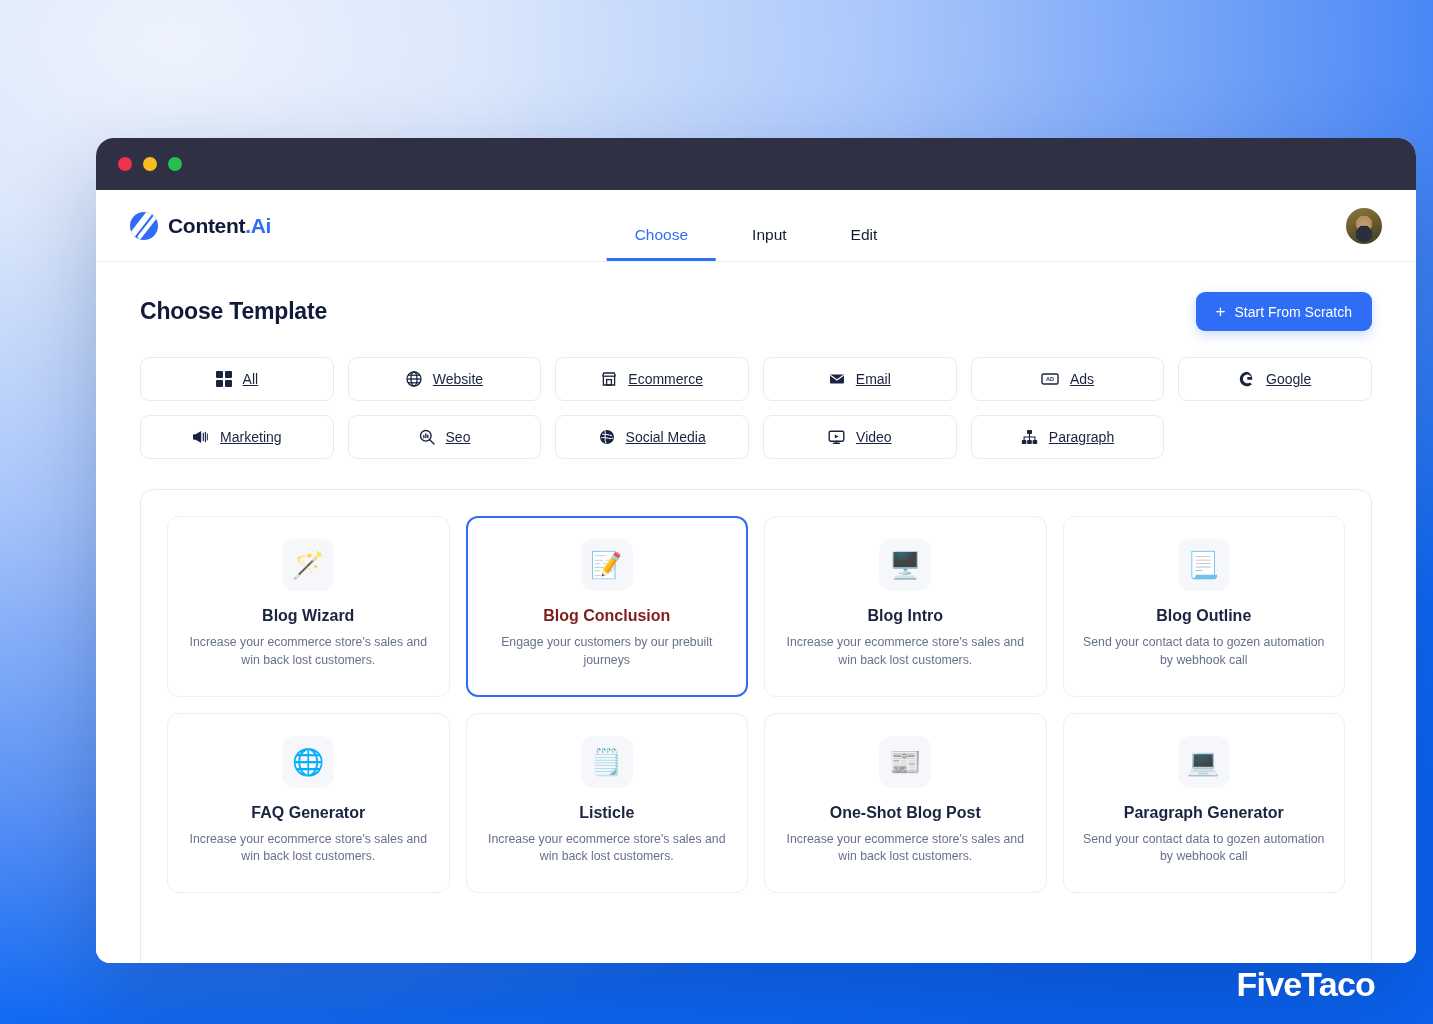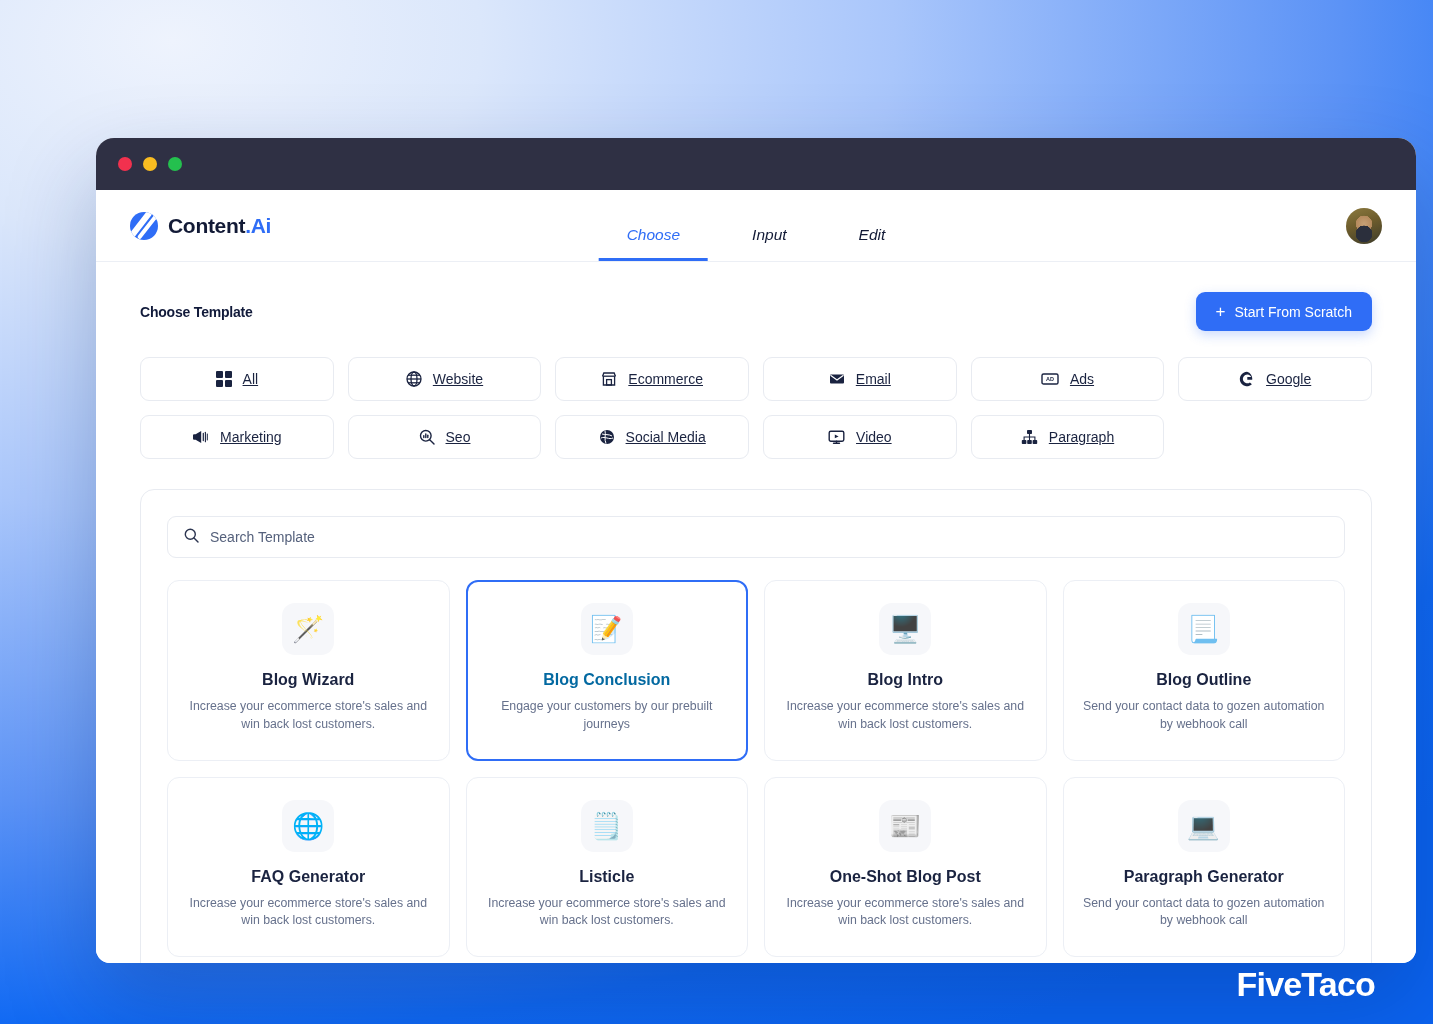--- a/index.html
+++ b/index.html
@@ -80,22 +80,21 @@
     font-size: 21px; font-weight: 700; letter-spacing: -0.3px; color: #121a36;
   }
   .brand-text .suffix { color: #2f6df6; }
 
   .tabs {
     position: absolute;
     left: 50%;
     transform: translateX(-50%);
     bottom: 0;
     display: flex;
-    gap: 16px;
-    font-style: italic;
+    gap: 8px;
   }
   .tab {
     font-size: 15.5px;
     color: #121a36;
     padding: 0 28px 16px 28px;
     cursor: pointer;
     border-bottom: 3px solid transparent;
     line-height: 1;
   }
   .tab.active { color: #2f6df6; border-bottom-color: #2f6df6; font-weight: 500; }
@@ -120,21 +119,21 @@
     background: #fff;
   }
 
   .page-head {
     display: flex;
     align-items: center;
     justify-content: space-between;
     margin-bottom: 26px;
   }
   .page-title {
-    font-size: 14px; font-weight: 700; color: #111a3a; letter-spacing: -0.2px;
+    font-size: 23px; font-weight: 700; color: #111a3a; letter-spacing: -0.2px;
   }
   .scratch-btn {
     background: #2f6df6;
     color: #fff;
     border: none;
     border-radius: 9px;
     height: 39px;
     padding: 0 20px;
     font-size: 14px;
     font-family: inherit;
@@ -230,21 +229,21 @@
     justify-content: center;
     font-size: 26px;
     line-height: 1;
   }
   .card-title {
     font-size: 16px;
     font-weight: 700;
     color: #1a2340;
     margin-bottom: 9px;
   }
-  .card.selected .card-title { color: #0369a1; }
+  .card.selected .card-title { color: #7f1d1d; }
   .card-desc {
     font-size: 12.3px;
     line-height: 1.45;
     color: #66718c;
   }
 
   
   .watermark {
     position: absolute;
     right: 58px;
@@ -419,29 +418,20 @@
               <path d="M8.5 5v3M3.1 11V8h10.8v3M8.5 8v3" stroke="#1a2340" stroke-width="1.1" fill="none"></path>
             </svg>
         </span>
         <span>Paragraph</span>
       </div>
 
     </div>
 
     <div class="panel">
 
-      <div class="search">
-        <span>
-          <svg width="15" height="15" viewBox="0 0 15 15" fill="none" stroke="#2c3category" stroke-width="1.4">
-              <circle cx="6.3" cy="6.3" r="5" stroke="#2c3550"></circle>
-              <line x1="10" y1="10" x2="14" y2="14" stroke="#2c3550" stroke-linecap="round"></line>
-            </svg>
-        </span>
-        <input type="text" placeholder="Search Template" style="">
-      </div>
 
       <div class="grid">
 
         <div class="card">
           <div class="tile">🪄</div>
           <div class="card-title">Blog Wizard</div>
           <div class="card-desc">Increase your ecommerce store's sales and win back lost customers.</div>
         </div>
 
         <div class="card selected">

